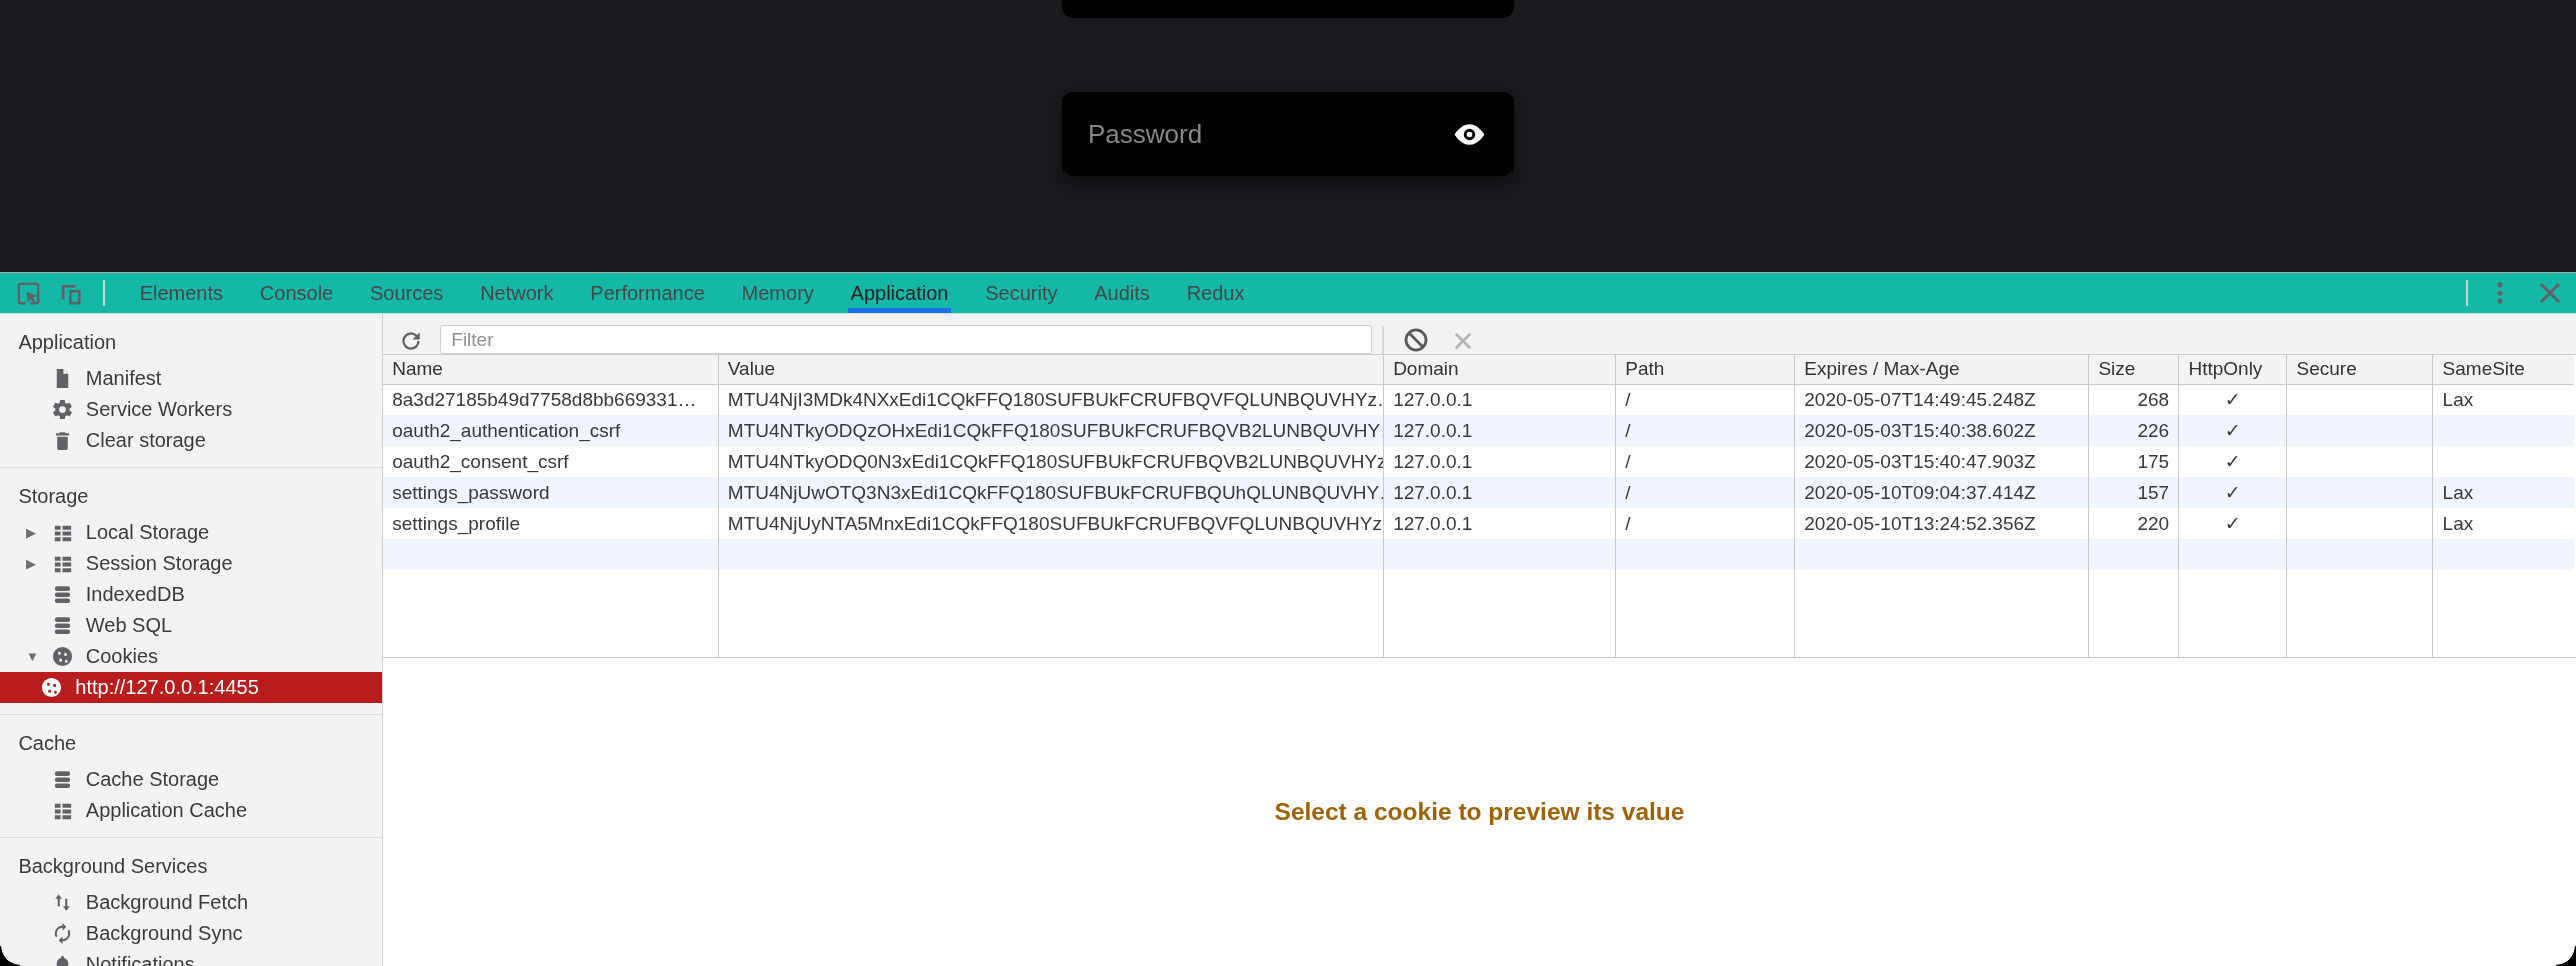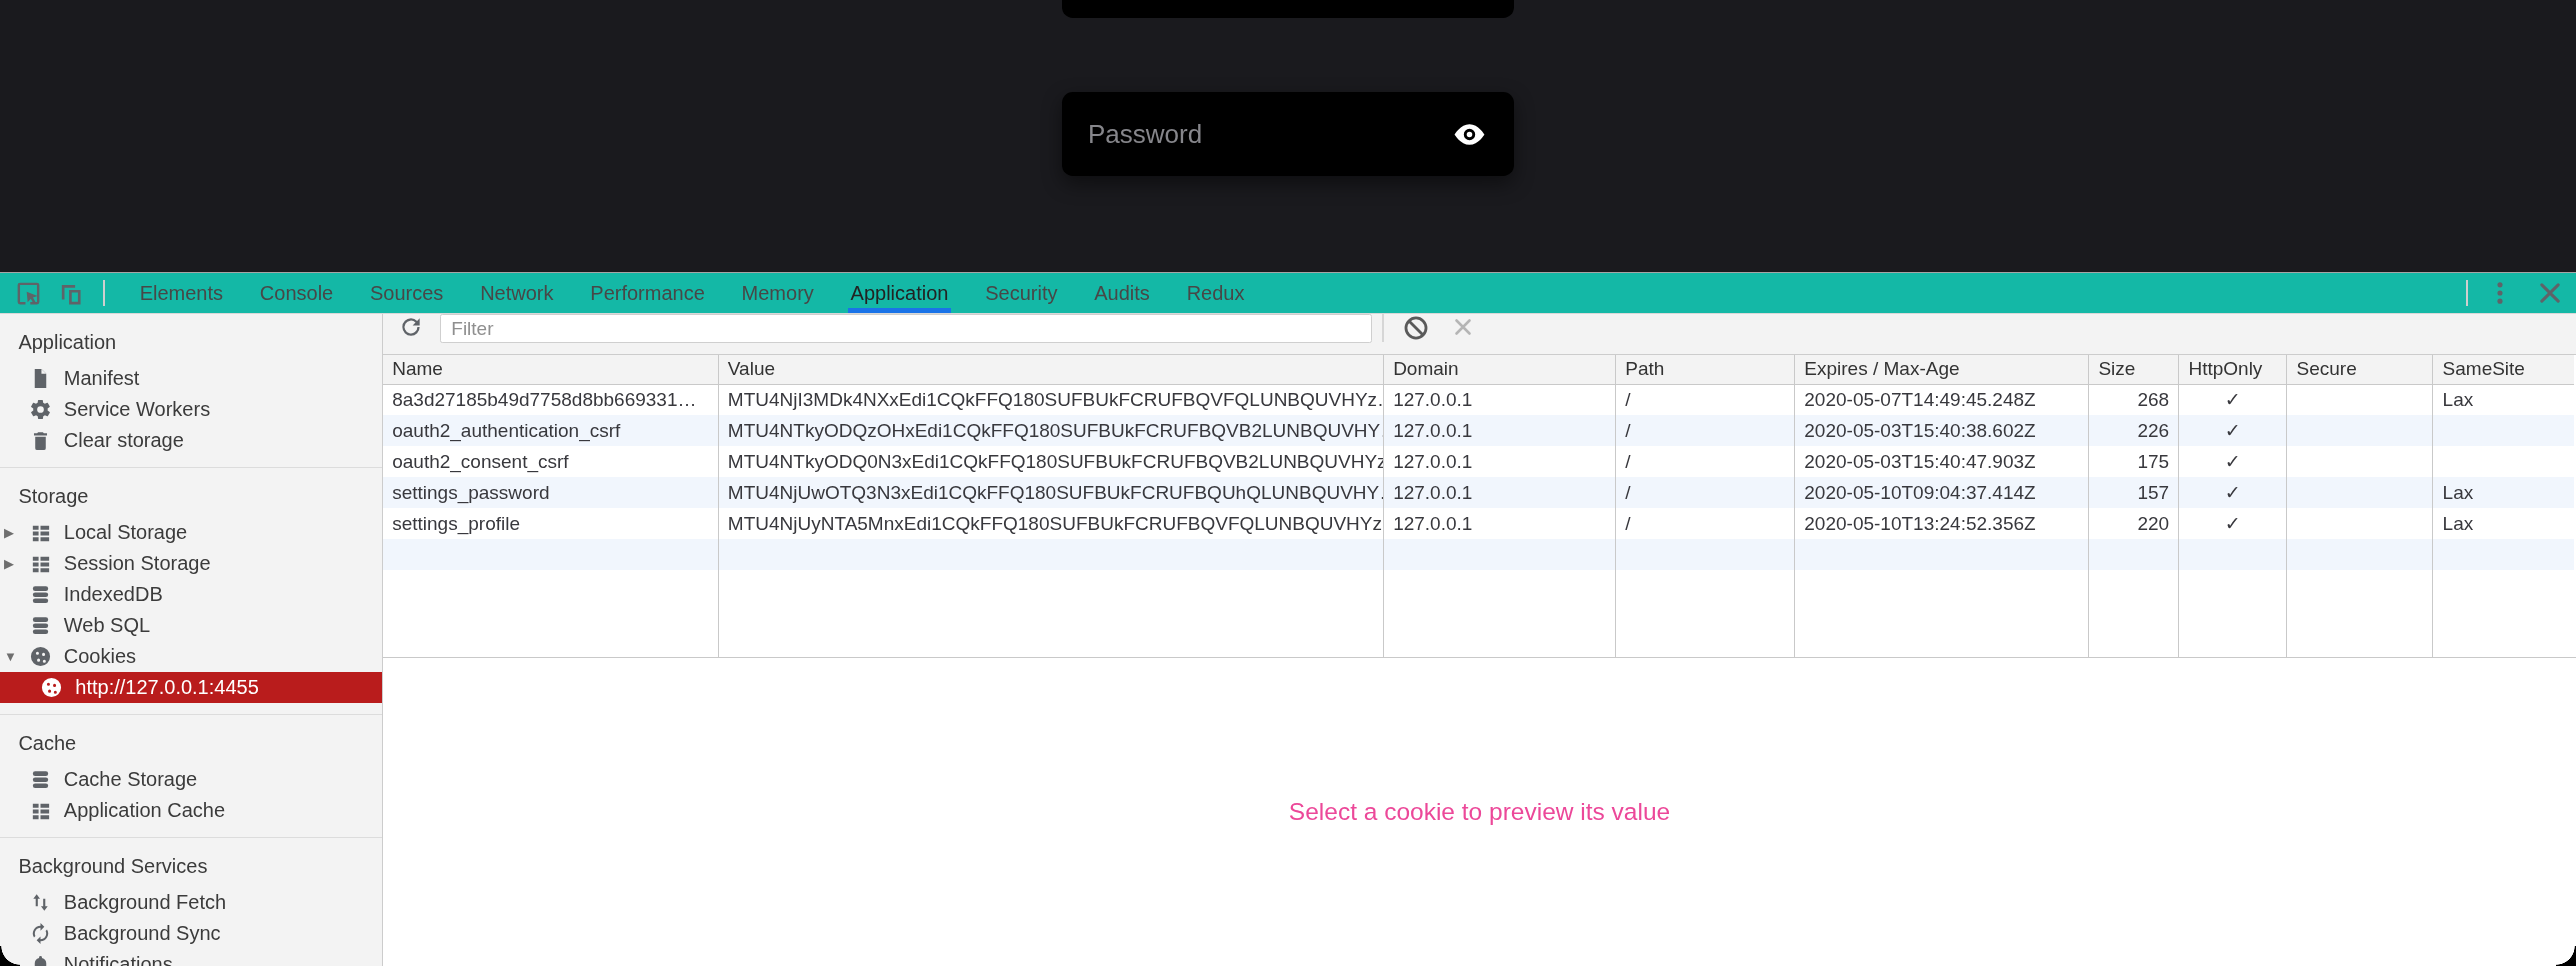--- a/index.html
+++ b/index.html
@@ -35,32 +35,32 @@
   .tb-close { margin-right:12.3px; }
 
   
   .dt-body { flex:1; display:flex; min-height:0; }
 
   
   .sidebar { width:383px; flex:none; background:#f3f3f3; border-right:1.5px solid #cccccc; overflow:hidden; }
   .sec { padding:17px 0 10.7px; border-bottom:1.5px solid #dcdcdc; }
   .sec.last { border-bottom:none; }
   .sec-title { font-size:20px; color:#3b3b3b; padding:0 0 9.2px 18.4px; }
-  .srow { height:31px; display:flex; align-items:center; padding-left:4px; color:#3b3b3b; font-size:20px; cursor:pointer; white-space:nowrap; }
+  .srow { height:31px; display:flex; align-items:center; padding-left:26px; color:#3b3b3b; font-size:20px; cursor:pointer; white-space:nowrap; }
   .exp { width:24.5px; flex:none; font-size:13px; color:#6e6e6e; }
   .icn { width:23px; height:23px; margin-right:12.3px; flex:none; color:#5f6368; }
   .icn svg { width:23px; height:23px; display:block; }
   .srow.child { padding-left:40px; }
   .srow.selected { background:#b91c1c; color:#fff; }
   .srow.selected .icn { color:#fff; }
 
   
   .main { flex:1; display:flex; flex-direction:column; min-width:0; background:#fff; }
   .cookie-toolbar { height:41px; flex:none; background:#f3f3f3; border-bottom:1.5px solid #cccccc;
-                    display:flex; align-items:flex-start; }
+                    display:flex; align-items:flex-end; }
   .refresh-btn { width:26px; height:26px; margin-left:15.3px; color:#5f6368; flex:none; cursor:pointer; }
   .refresh-btn svg { width:100%; height:100%; }
   .filter-input { margin-left:15.3px; width:932px; height:29px; border:0.8px solid #cfcfcf; border-radius:2.3px;
                   background:#fff; font-size:19px; padding:0 10.7px; color:#333; outline:none; font-family:"Liberation Sans", sans-serif; }
   .filter-input::placeholder { color:#8f8f8f; }
   .t-sep { width:1.5px; height:28px; background:#d6d6d6; margin-left:10.7px; flex:none; }
   .block-btn { width:28px; height:28px; margin-left:18.4px; color:#5a5a5a; flex:none; cursor:pointer; }
   .block-btn svg { width:100%; height:100%; }
   .clearx-btn { width:26px; height:26px; margin-left:20px; color:#b5b5b5; flex:none; cursor:pointer; }
   .clearx-btn svg { width:100%; height:100%; }
@@ -76,21 +76,21 @@
   .cookie-grid td { height:31px; font-size:19px; color:#38383d; border-right:1.5px solid #c9c9c9;
                     padding:0 9.2px; white-space:nowrap; overflow:hidden; }
   .cookie-grid td:last-child { border-right:none; }
   .cookie-grid tr.stripe td { background:#f1f6fd; }
   .cookie-grid td.col-size { text-align:right; }
   .cookie-grid td.col-httponly { text-align:center; }
   .cookie-grid tr.filler td { height:87px; background:#fff; }
 
   
   .preview { flex:1; border-top:1.5px solid #c9c9c9; display:flex; align-items:center; justify-content:center; background:#fff; }
-  .preview-msg { font-size:24.5px; font-weight:normal; color:#ec4899; }
+  .preview-msg { font-size:24.5px; font-weight:bold; color:#a16207; }
 
   
   .corner { position:absolute; bottom:0; width:20px; height:20px; z-index:50; pointer-events:none; }
   .corner.l { left:0; background:radial-gradient(circle at 100% 0%, transparent 18.4px, #000 19px); }
   .corner.r { right:0; background:radial-gradient(circle at 0% 0%, transparent 18.4px, #000 19px); }
 </style>
 </head>
 <body>
 
 <div class="page-top">

